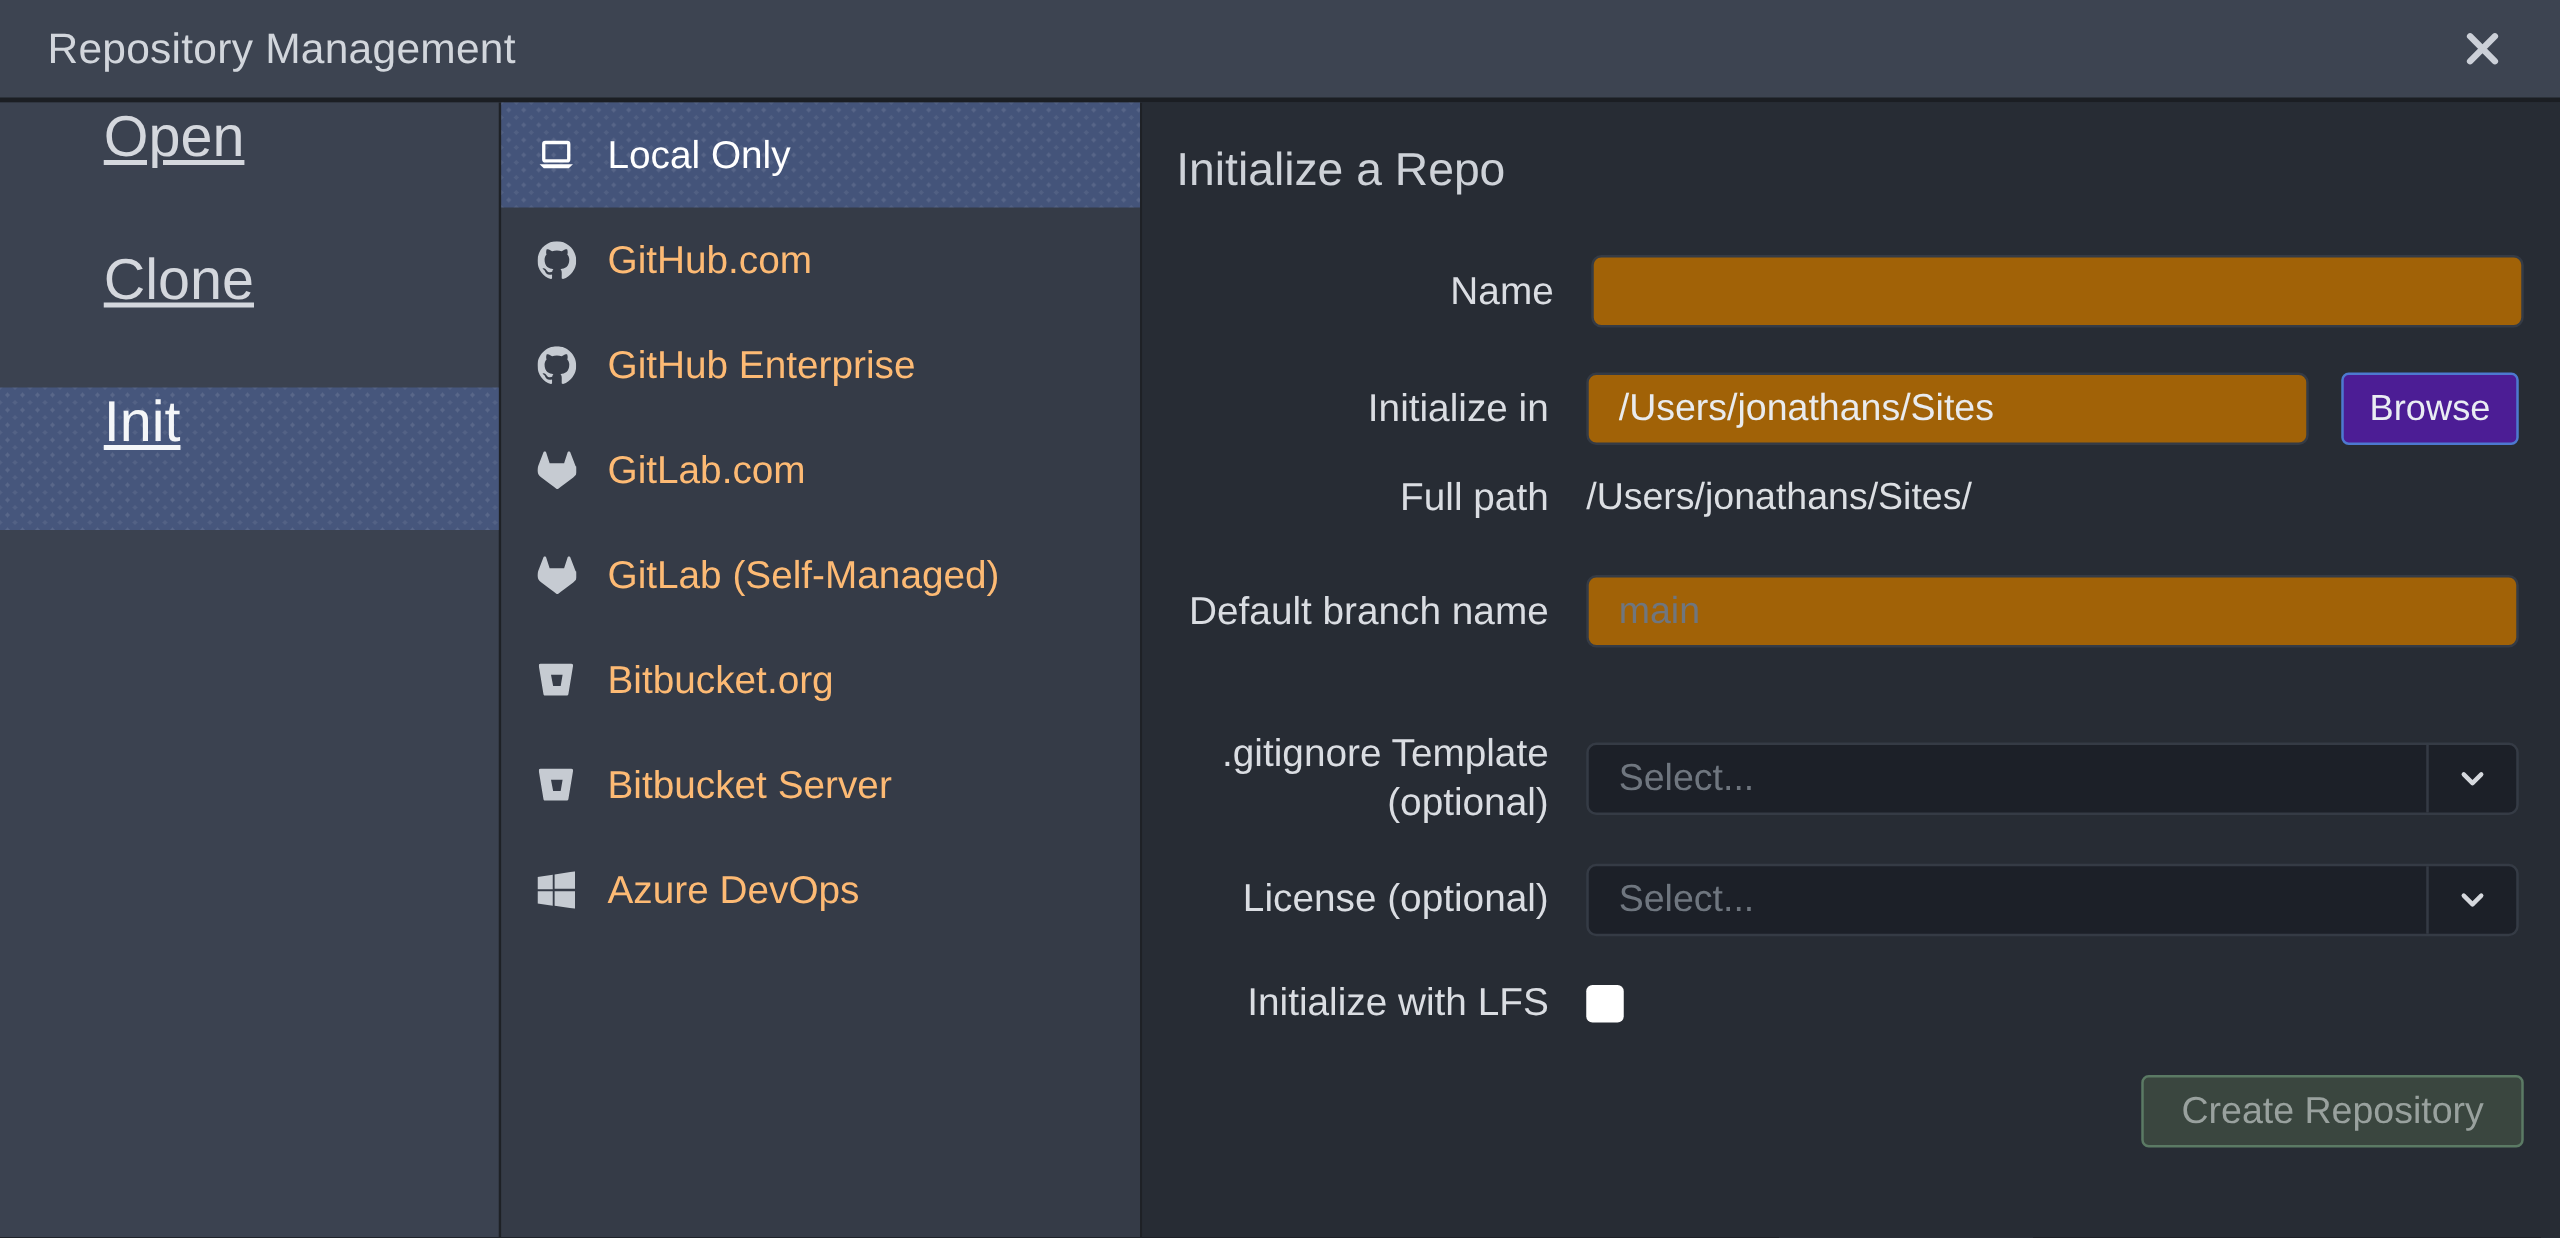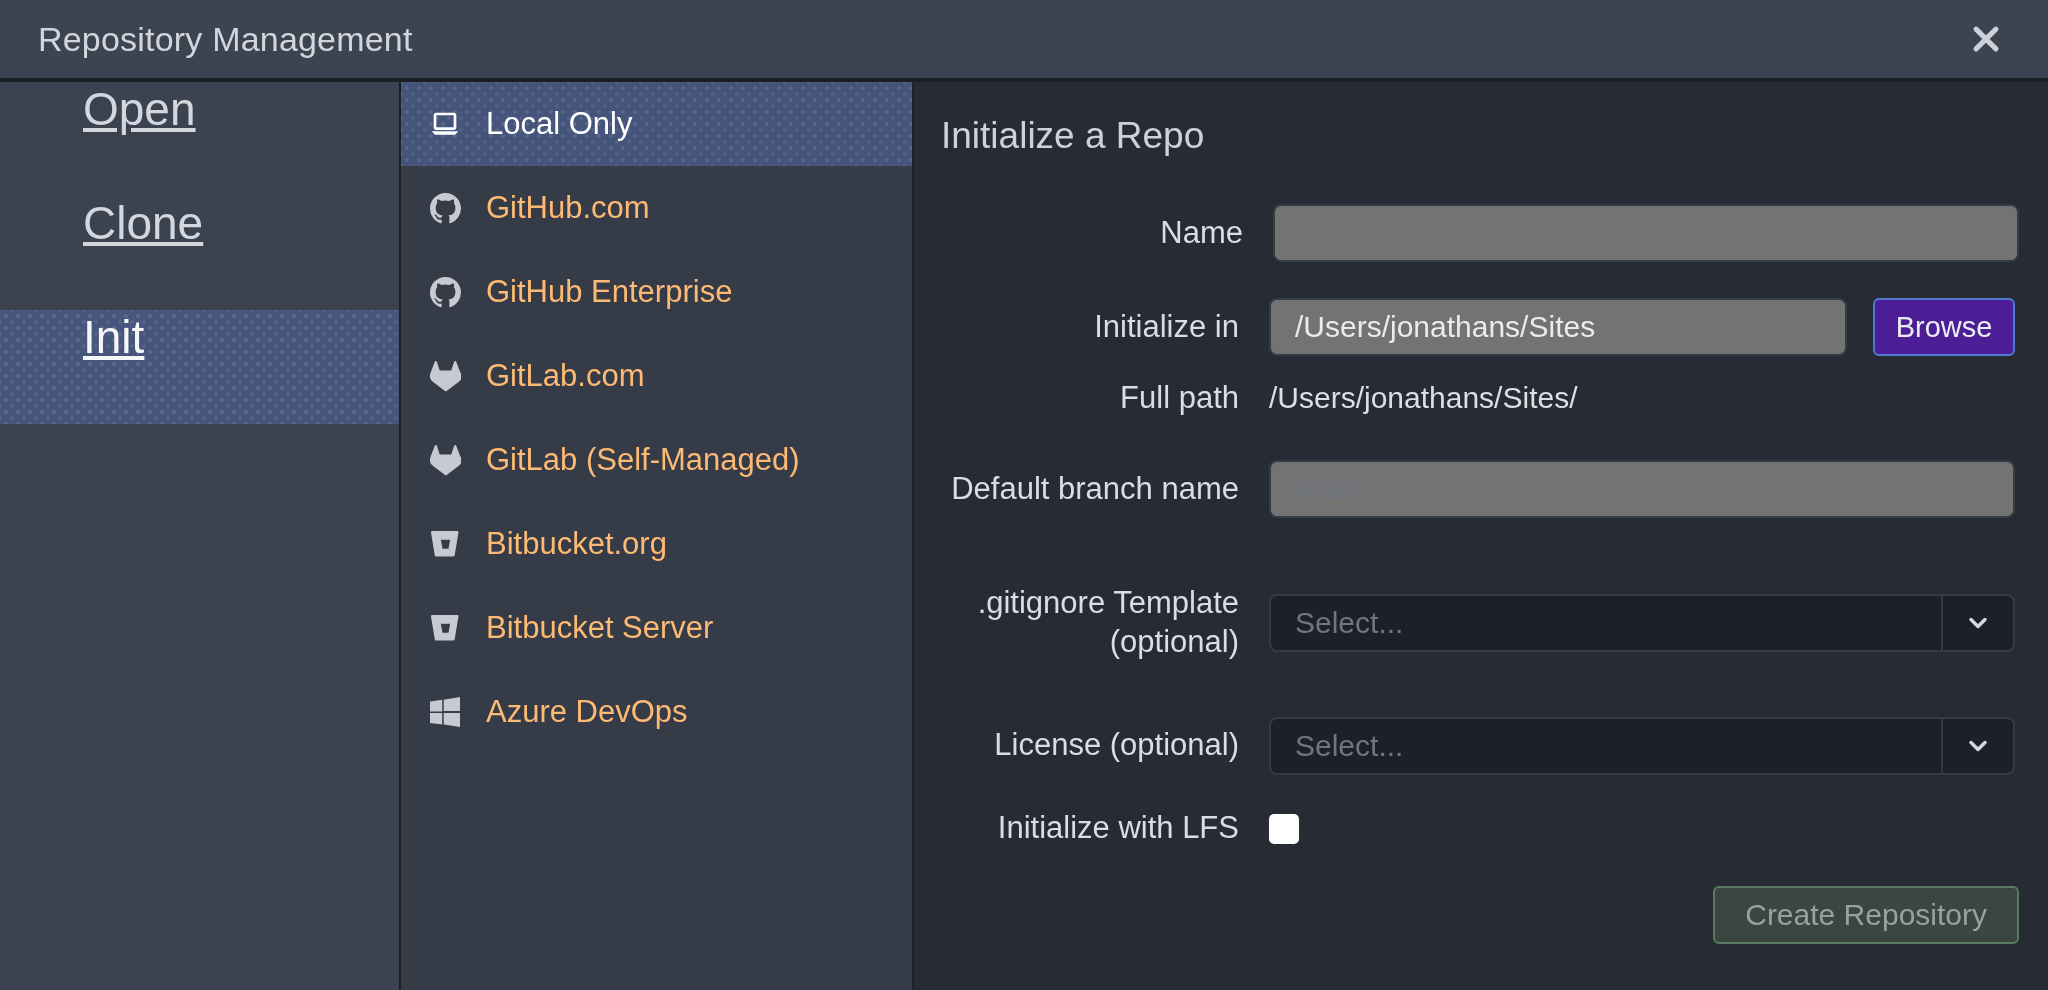--- a/index.html
+++ b/index.html
@@ -37,34 +37,34 @@
 
   
   .panel-right { flex:1; background:#272c34; padding:30px 29px 0 27px; min-width:0; }
   .panel-title { font-size:37px; line-height:48px; font-weight:400; color:#ced2d8; margin-bottom:44px; }
 
   .frow { display:flex; align-items:center; }
   .flabel { width:298px; flex:0 0 auto; margin-right:30px; text-align:right;
             font-size:31px; line-height:1.25; color:#dadde2; }
   .ffield { width:746px; flex:0 0 auto; display:flex; align-items:center; }
 
-  .tinput { height:58px; width:100%; background:#737373; border:2px solid #353b45; border-radius:8px;
+  .tinput { height:58px; width:100%; background:#a16207; border:2px solid #353b45; border-radius:8px;
             padding:0 24px; font-family:"Liberation Sans",sans-serif; font-size:30px; color:#e9ebee; outline:none; }
   .tinput::placeholder { color:#6f767f; opacity:1; }
 
   .row-name { margin-bottom:36px;justify-content:flex-end; }
   .row-init { margin-bottom:20px; }
   .row-init .tinput { width:578px; }
   .browse-btn { height:58px; width:142px; margin-left:26px; flex:0 0 auto;
                 background:#4c1d95; border:2px solid #4d79d0; border-radius:6px;
                 color:#e9edf3; font-size:29px; font-family:"Liberation Sans",sans-serif; cursor:pointer; }
   .row-fullpath { margin-bottom:40px; height:44px; }
   .fullpath-value { font-size:30px; color:#dcdfe3; }
   .row-branch { margin-bottom:66px; }
-  .row-gitignore { margin-bottom:55px; }
+  .row-gitignore { margin-bottom:29px; }
   .row-license { margin-bottom:34px; }
 
   .select { position:relative; height:58px; width:100%; background:#1c2028; border:2px solid #353b45;
             border-radius:8px; display:flex; align-items:center; padding:0 96px 0 24px; cursor:pointer; }
   .select .sel-placeholder { font-size:30px; color:#6f767f; }
   .select .sel-caret { position:absolute; right:0; top:0; bottom:0; width:72px; border-left:2px solid #343a44;
                        display:flex; align-items:center; justify-content:center; color:#d5d8dd; }
 
   .row-lfs { margin-bottom:37px; height:40px; }
   .checkbox { width:30px; height:30px; background:#ffffff; border-radius:5px; cursor:pointer; }

